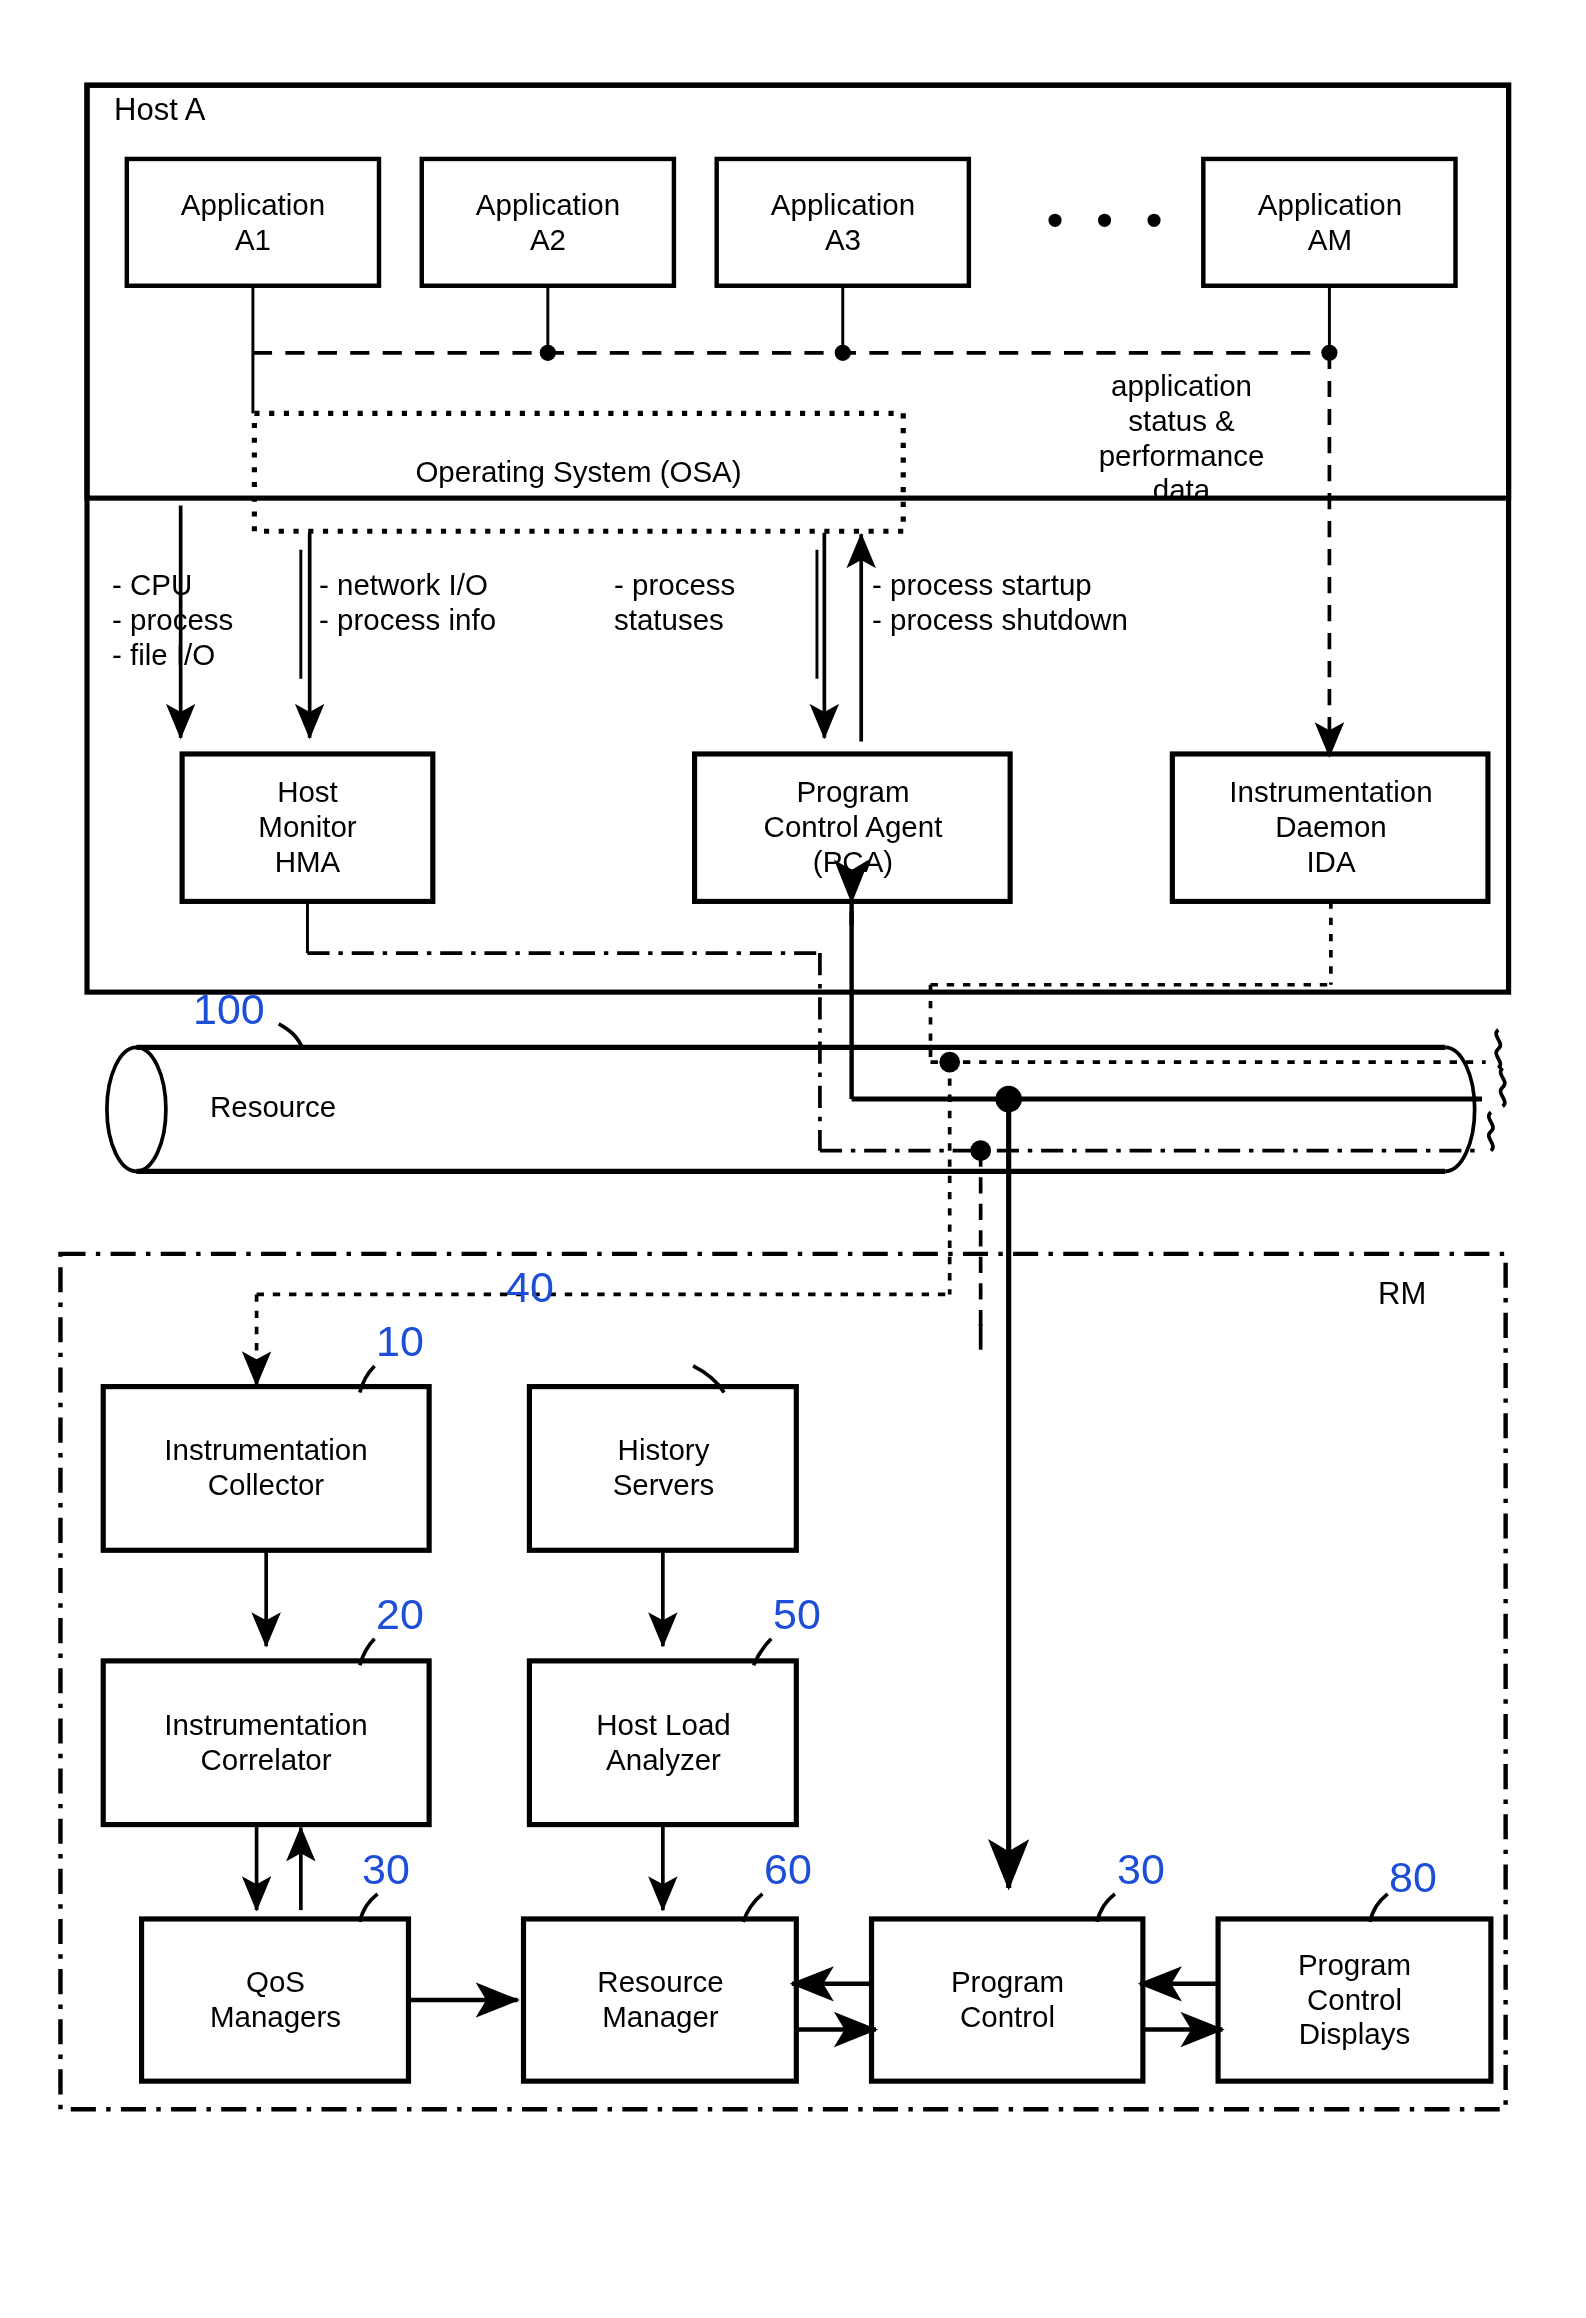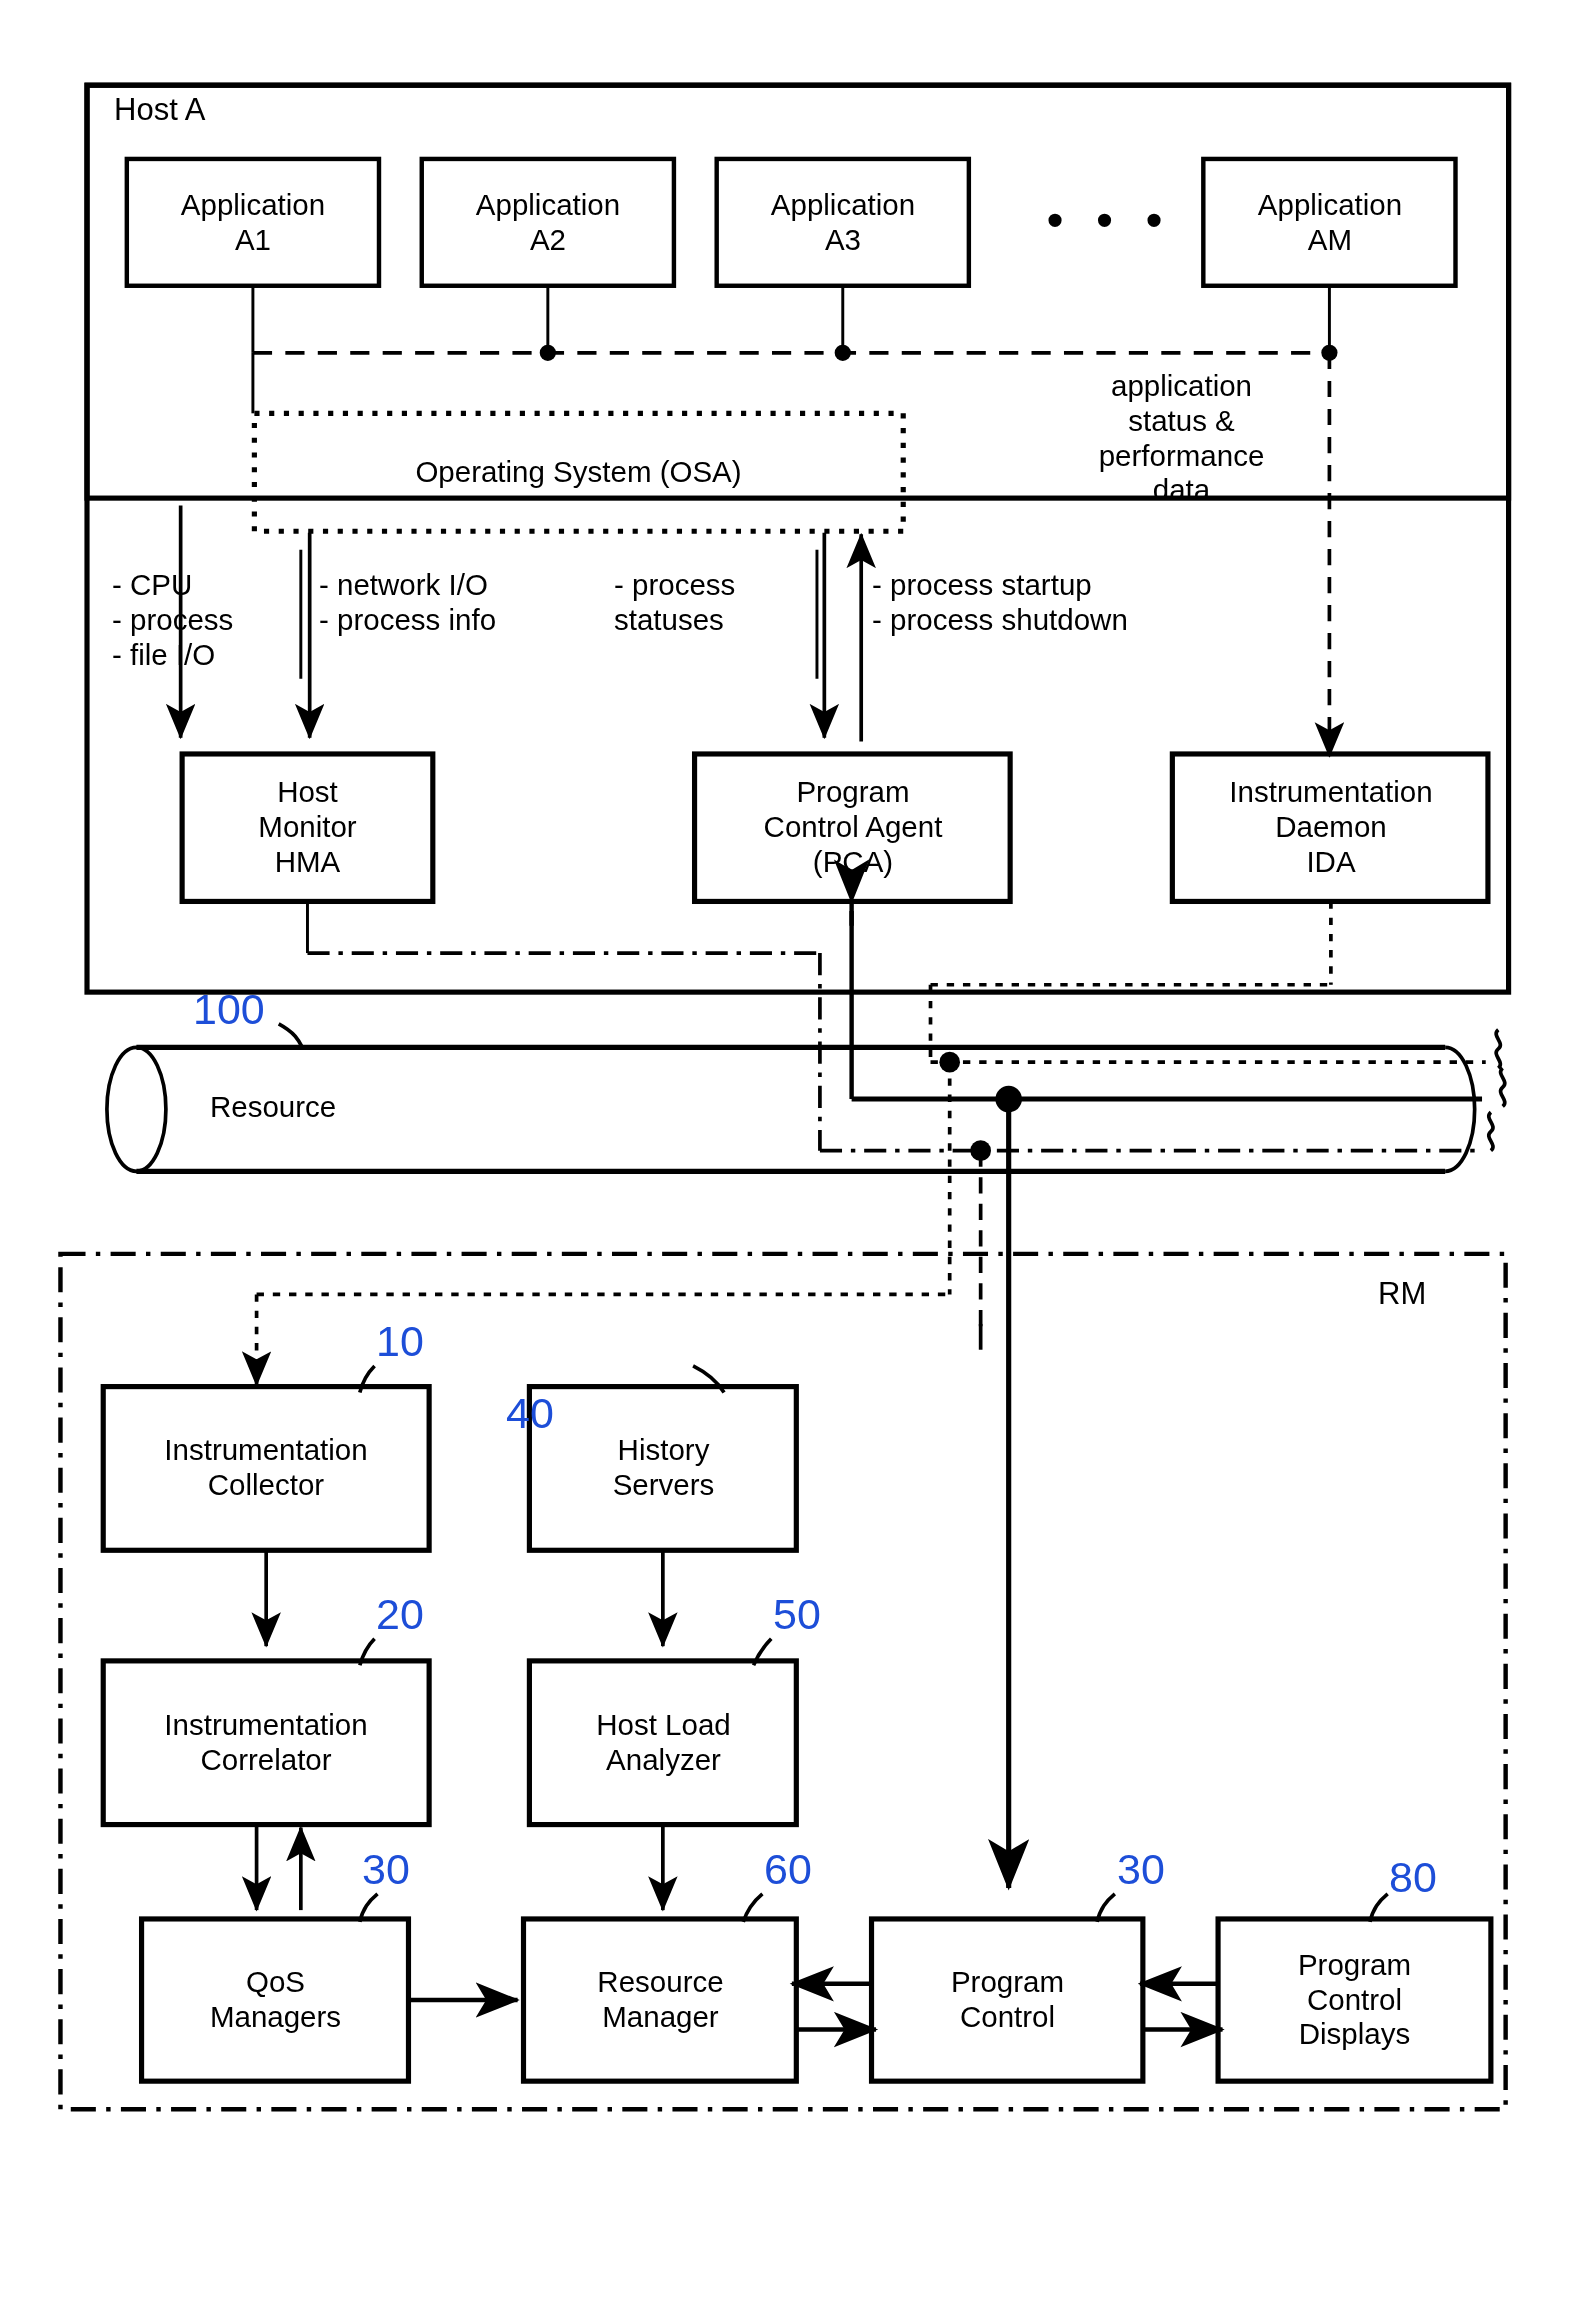--- a/index.html
+++ b/index.html
@@ -234,21 +234,21 @@
 
   <div class="plain" style="left:210px; top:1090px;">Resource</div>
   <div class="numtag" style="left:193px; top:988px;">100</div>
 
   <div class="box-label" style="left:103px; top:1386px; width:326px; height:164px;">Instrumentation
 Collector</div>
   <div class="numtag" style="left:376px; top:1320px;">10</div>
 
   <div class="box-label" style="left:530px; top:1386px; width:267px; height:164px;">History
 Servers</div>
-  <div class="numtag" style="left:506px; top:1392px;text-align:center;">40</div>
+  <div class="numtag" style="left:506px; top:1266px;text-align:center;">40</div>
 
   <div class="box-label" style="left:103px; top:1661px; width:326px; height:164px;">Instrumentation
 Correlator</div>
   <div class="numtag" style="left:376px; top:1593px;">20</div>
 
   <div class="box-label" style="left:530px; top:1661px; width:267px; height:164px;">Host Load
 Analyzer</div>
   <div class="numtag" style="left:773px; top:1593px;">50</div>
 
   <div class="box-label" style="left:142px; top:1919px; width:267px; height:162px;">QoS

